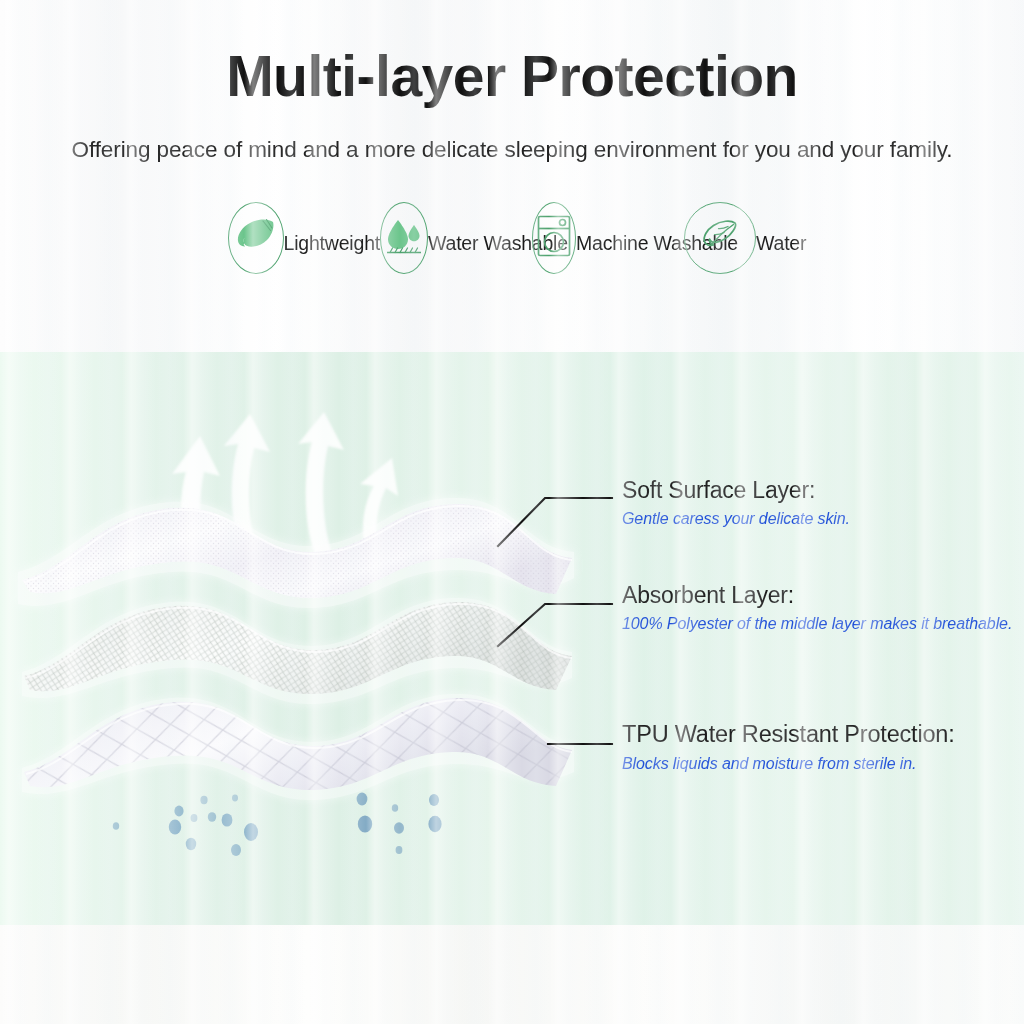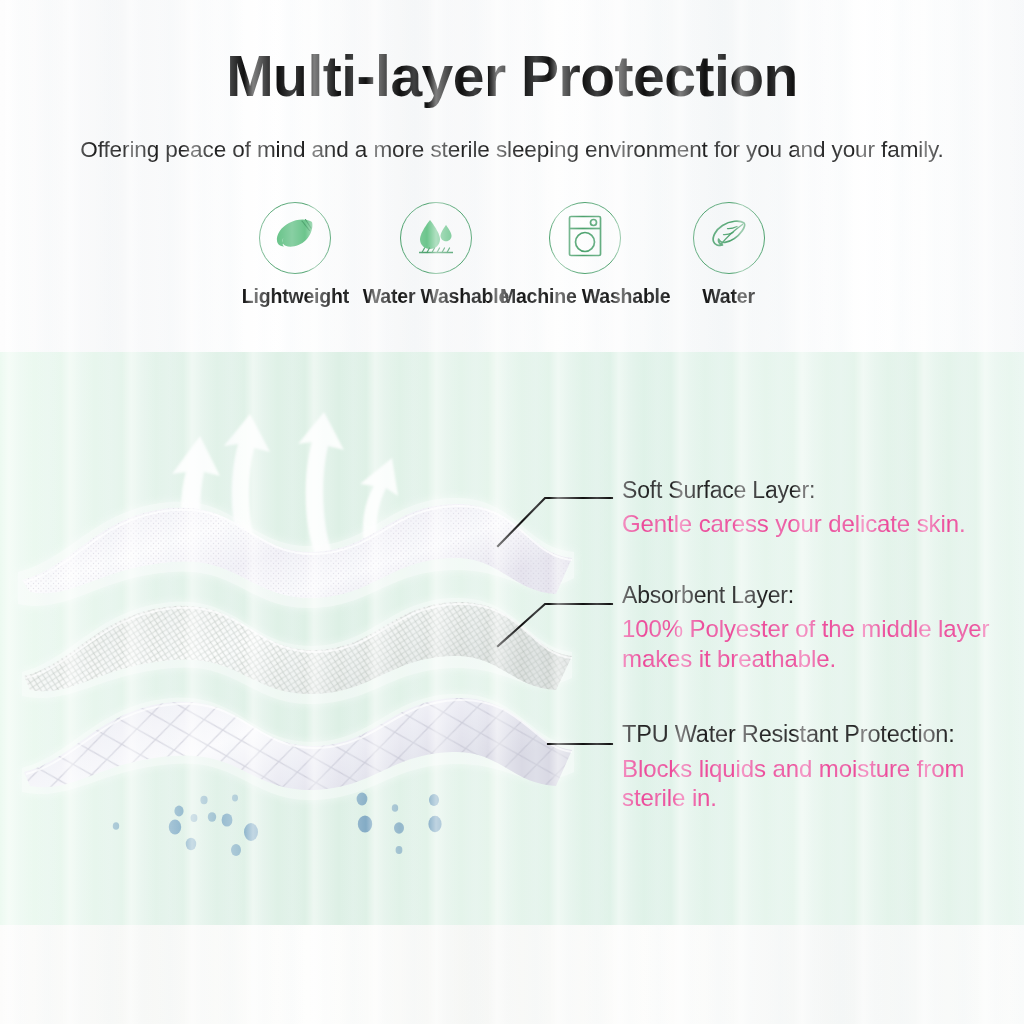--- a/index.html
+++ b/index.html
@@ -86,24 +86,23 @@
     left: 228px;
     top: 202px;
     width: 568px;
     height: 110px;
     display: flex;
     align-items: flex-start;
     justify-content: space-between;
   }
   .feature {
     display: flex;
-    flex-direction: column;
+    flex-direction: row;
     align-items: center;
     width: 152px;
-    font-weight: bold;
   }
   .feature-circle {
     width: 72px;
     height: 72px;
     border-radius: 50%;
     border: 1.6px solid #4ba16c;
     display: flex;
     align-items: center;
     justify-content: center;
     box-sizing: border-box;
@@ -158,24 +157,25 @@
   }
   .callout-title {
     font-size: 23px;
     color: #1b1b1b;
     letter-spacing: -0.2px;
     line-height: 1.1;
     white-space: nowrap;
   }
   .callout-desc {
     margin-top: 6px;
-    font-size: 24px;
-    color: #ec4899;
+    font-size: 16px;
+    color: #1d4ed8;
     line-height: 1.22;
     letter-spacing: -0.1px;
+    font-style: italic;
   }
   #callout-1 { left: 622px; top: 478px; }
   #callout-2 { left: 622px; top: 583px; }
   #callout-3 { left: 622px; top: 722px; }
   #callout-3 .callout-title { font-size: 23.5px; }
 
   
   .svg-layer {
     position: absolute;
     left: 0; top: 0;
@@ -188,21 +188,21 @@
     z-index: 12;
   }
 </style>
 </head>
 <body>
 
 <div id="page">
 
   <div class="header">
     <div class="title">Multi-layer Protection</div>
-    <div class="subtitle">Offering peace of mind and a more sterile sleeping environment for you and your family.</div>
+    <div class="subtitle">Offering peace of mind and a more delicate sleeping environment for you and your family.</div>
 
     <div class="features">
 
       <div class="feature">
         <div class="feature-circle">
           <span>
             <svg width="46" height="40" viewBox="0 0 46 40">
               <path d="M40 6 C36 3 26 2 17 7 C9 11 4 19 5 25 C5.6 28.6 8.5 30.6 12 30.4
                        C9.5 27.6 9.6 24 11.6 21.4 C9.5 25 10.6 28.6 13.6 29.8
                        C19 32 28 30 34 24 C39 19 41.5 11 40 6 Z" fill="#6cc58c"></path>

